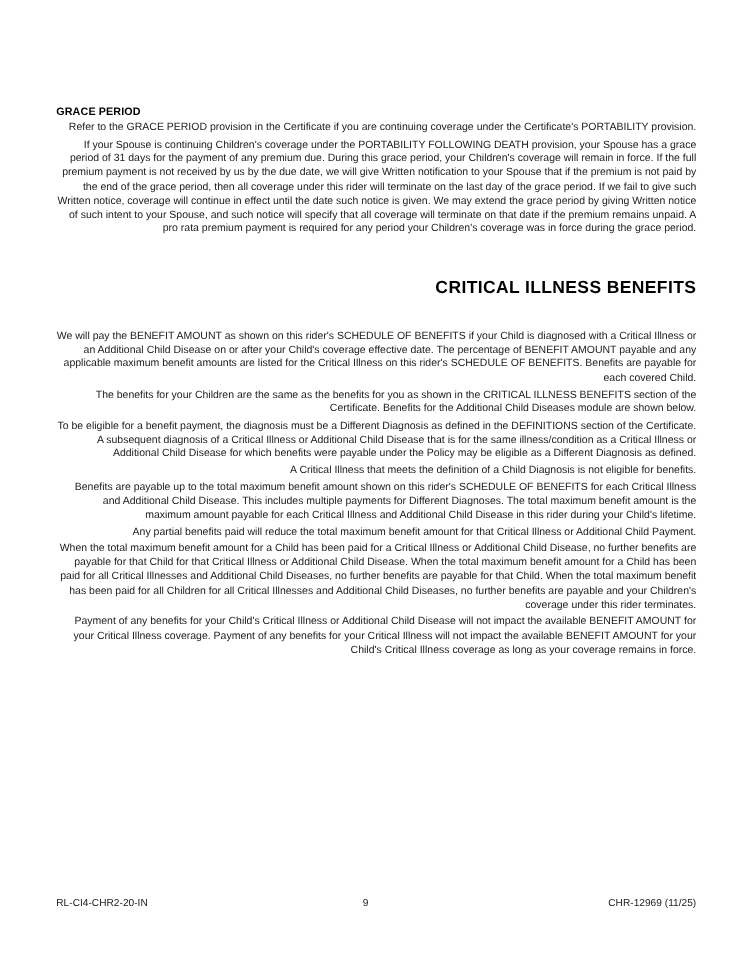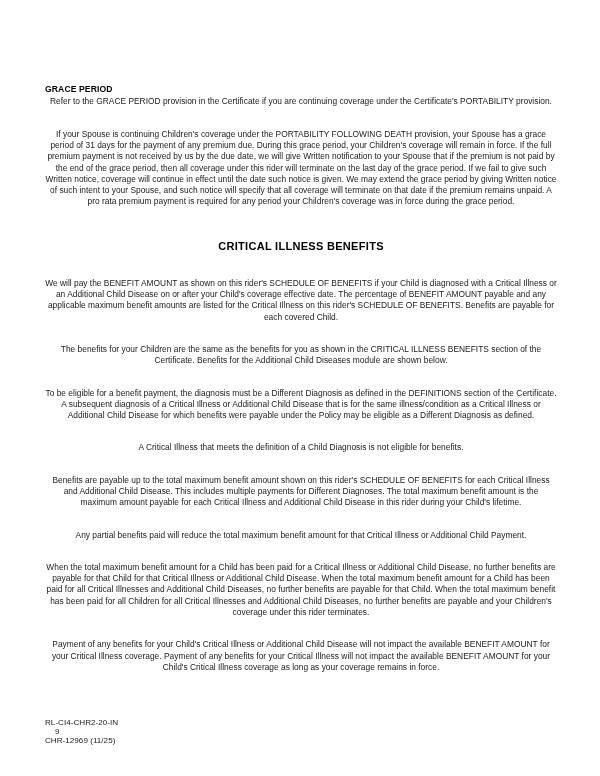--- a/index.html
+++ b/index.html
@@ -41,51 +41,51 @@
     letter-spacing: 0.1px;
     line-height: 1.32;
     margin: 0 0 1px 0;
     color: #000000;
   }
 
   .para {
     font-size: 8.4px;
     line-height: 1.345;
     margin: 0;
-    text-align: center;
+    text-align: right;
     color: #1a1a1a;
     letter-spacing: 0.01px;
   }
 
   .para + .para {
-    margin-top: 21px;
+    margin-top: 2px;
   }
 
   .center-title {
-    text-align: center;
-    font-size: 11px;
+    text-align: right;
+    font-size: 14px;
     font-weight: bold;
     letter-spacing: 0.3px;
     margin: 0;
     padding: 0;
     color: #000000;
   }
 
   .title-block {
     margin-top: 32px;
     margin-bottom: 26px;
   }
 
   .footer {
     position: absolute;
     left: 45px;
     top: 718px;
     width: 512px;
     display: flex;
-    flex-direction: column;
+    flex-direction: row;
     align-items: baseline;
     font-size: 8.1px;
     color: #1a1a1a;
     letter-spacing: 0.02px;
   }
 
   .footer-left {
     flex: 0 0 auto;
     text-align: left;
   }

